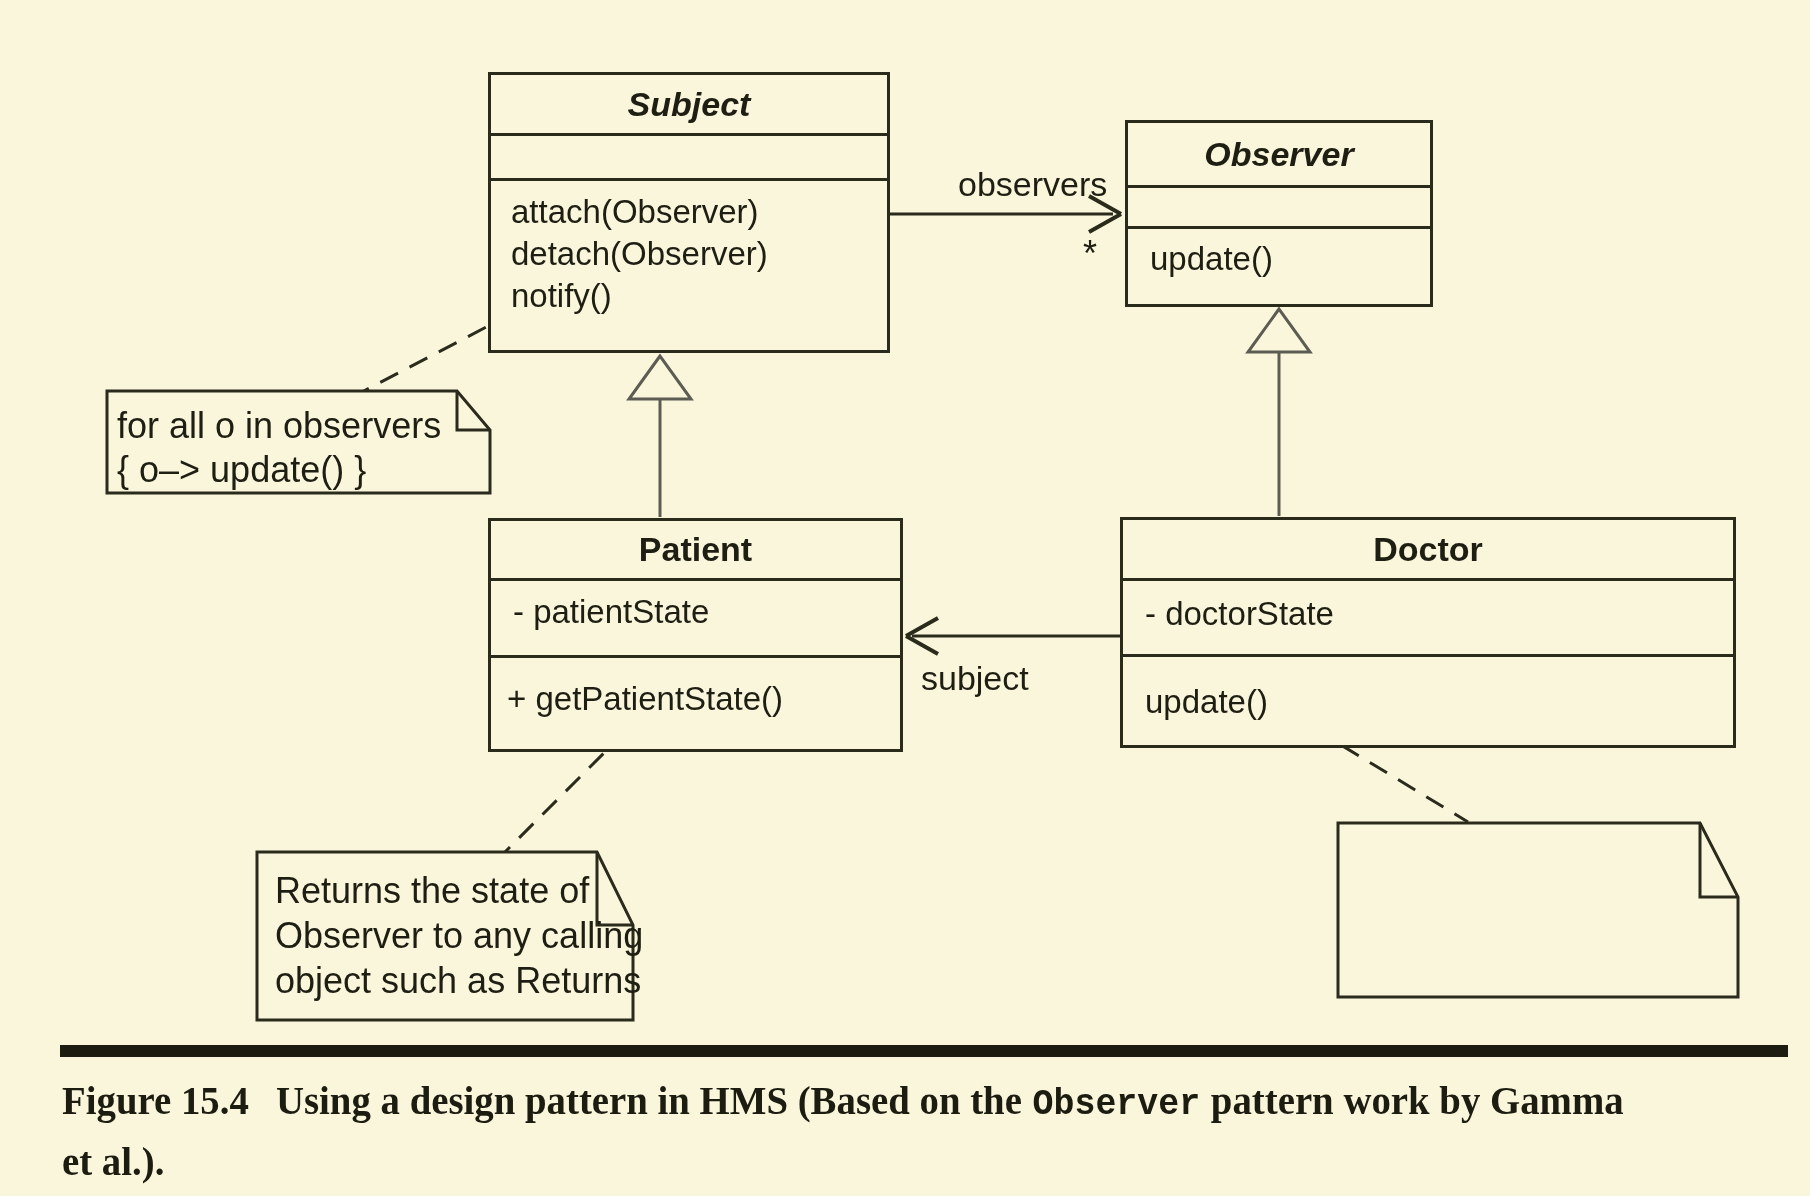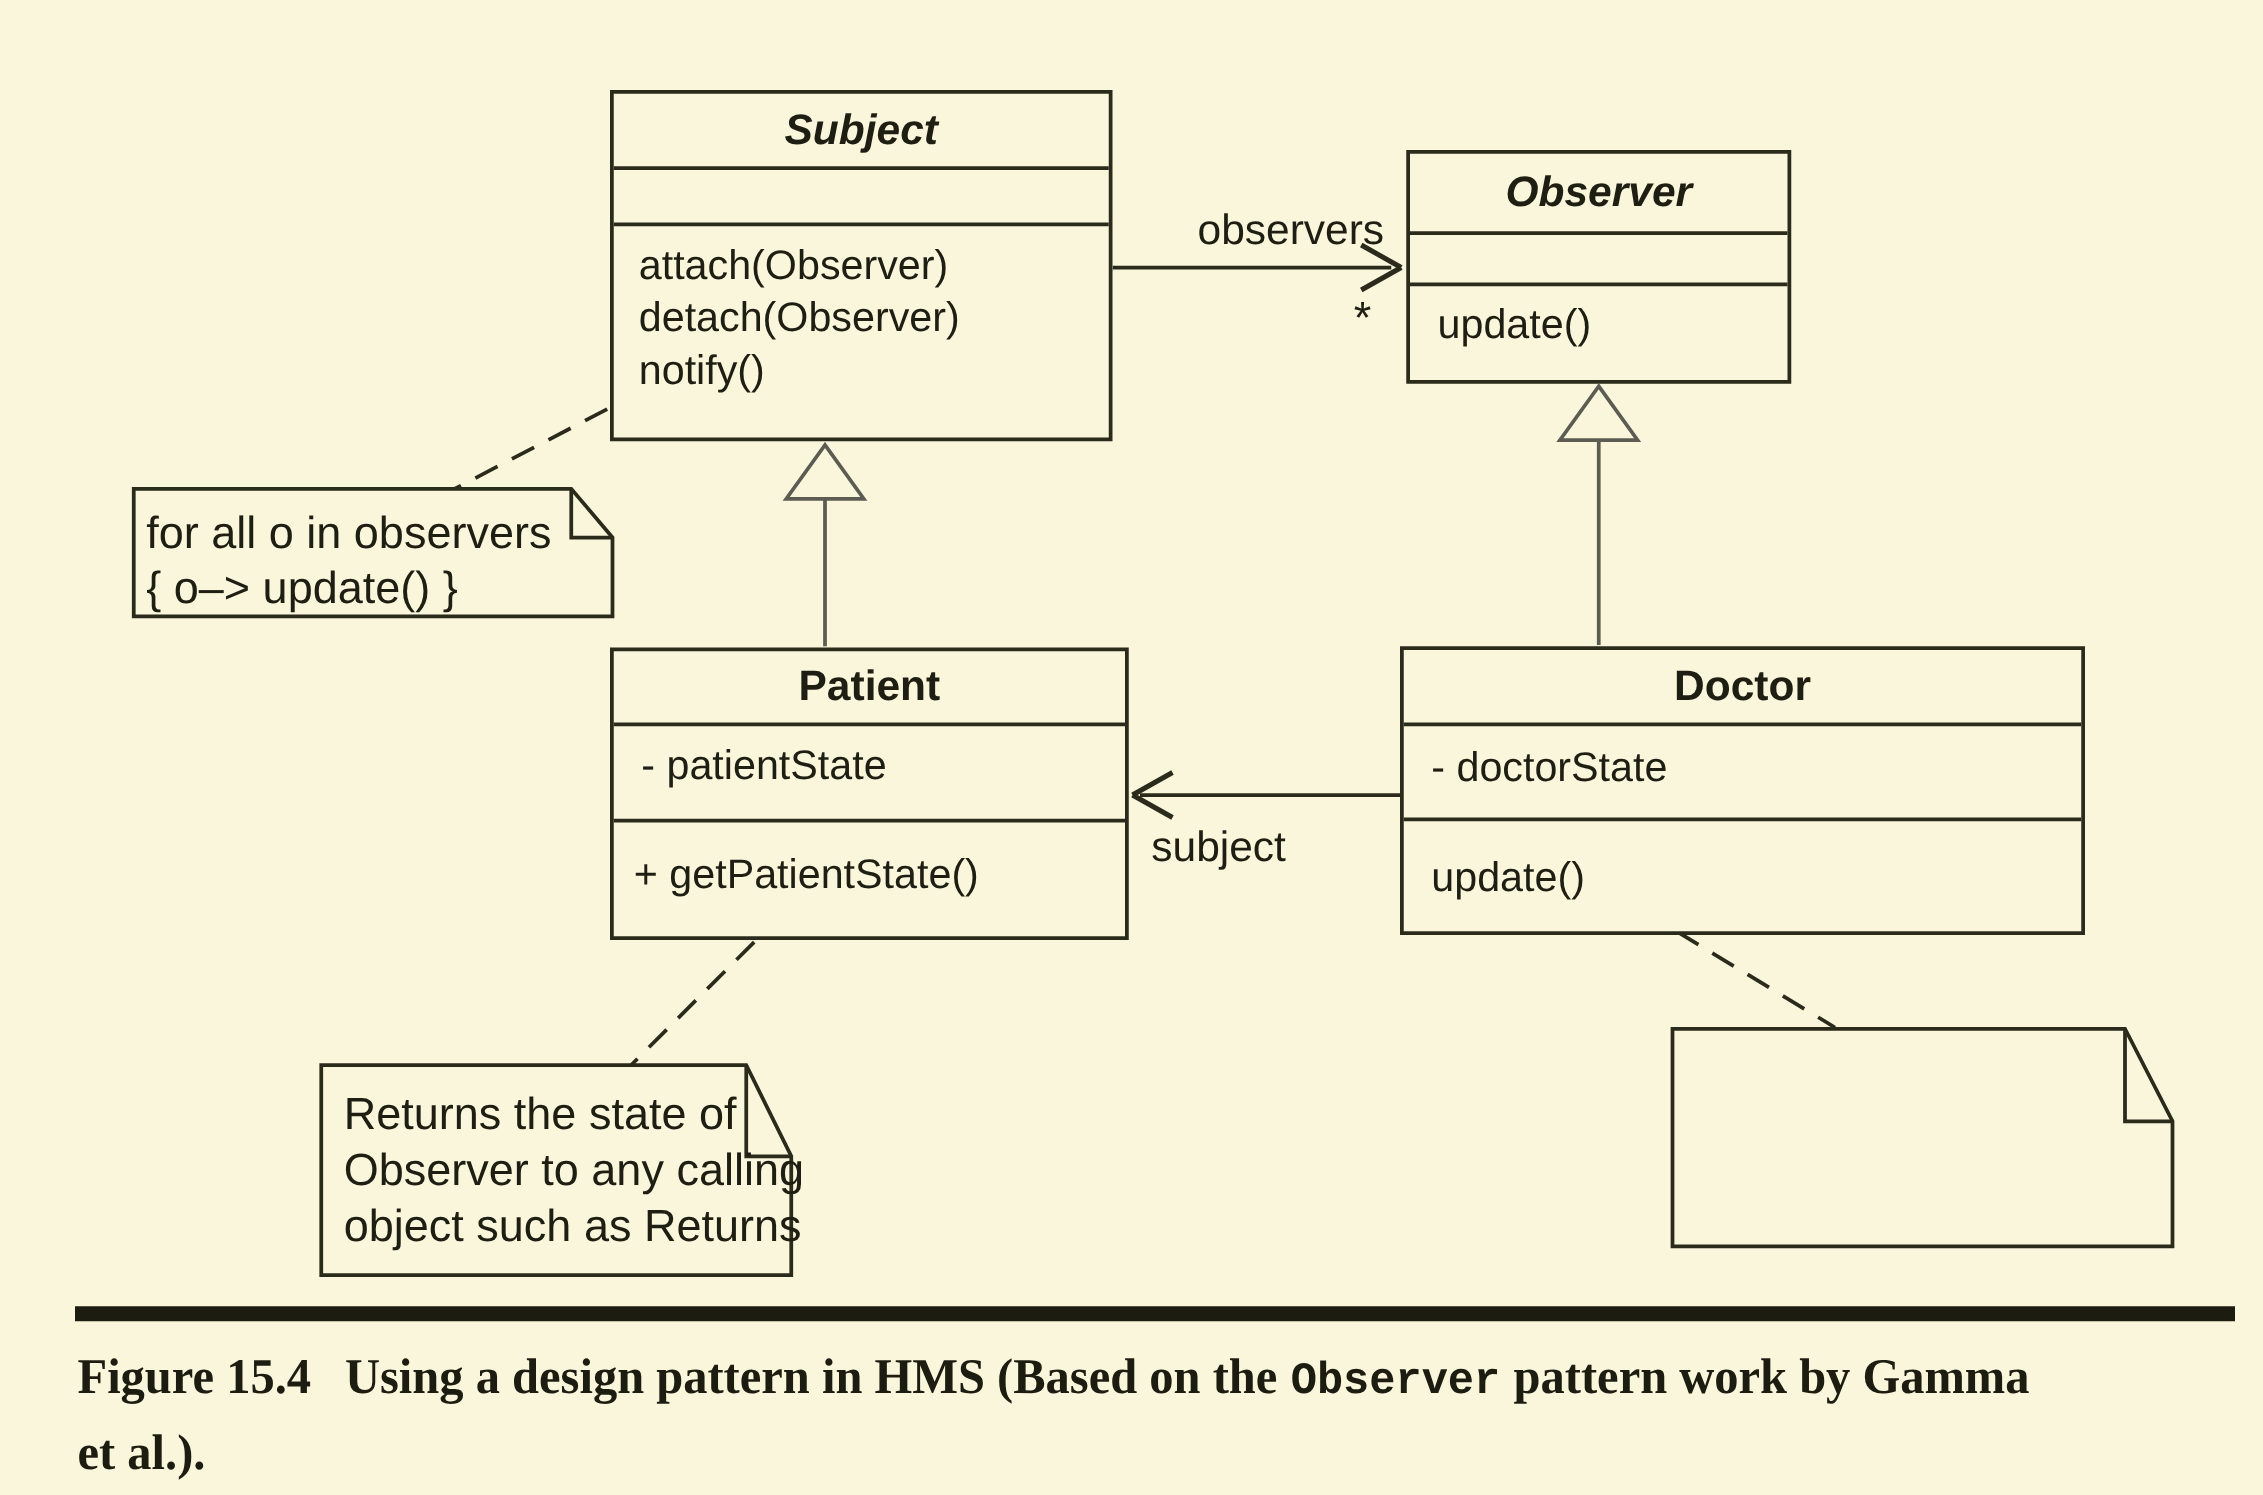--- a/index.html
+++ b/index.html
@@ -101,21 +101,21 @@
   <div class="cls" style="left:488px;top:518px;width:415px;height:234px;">
     <div class="sec cls-title" style="height:60px;line-height:57px;">Patient</div>
     <div class="sec members" style="height:77px;padding-top:12px;">
       <div>- patientState</div>
     </div>
     <div class="sec members" style="flex:1;padding-top:22px;padding-left:16px;">
       <div>+ getPatientState()</div>
     </div>
   </div>
 
-  <div class="cls" style="left:1120px;top:517px;width:548px;height:231px;">
+  <div class="cls" style="left:1120px;top:517px;width:616px;height:231px;">
     <div class="sec cls-title" style="height:61px;line-height:58px;">Doctor</div>
     <div class="sec members" style="height:76px;padding-top:14px;">
       <div>- doctorState</div>
     </div>
     <div class="sec members" style="flex:1;padding-top:26px;">
       <div>update()</div>
     </div>
   </div>
 
   <div class="lbl" style="left:958px;top:164px;">observers</div>

